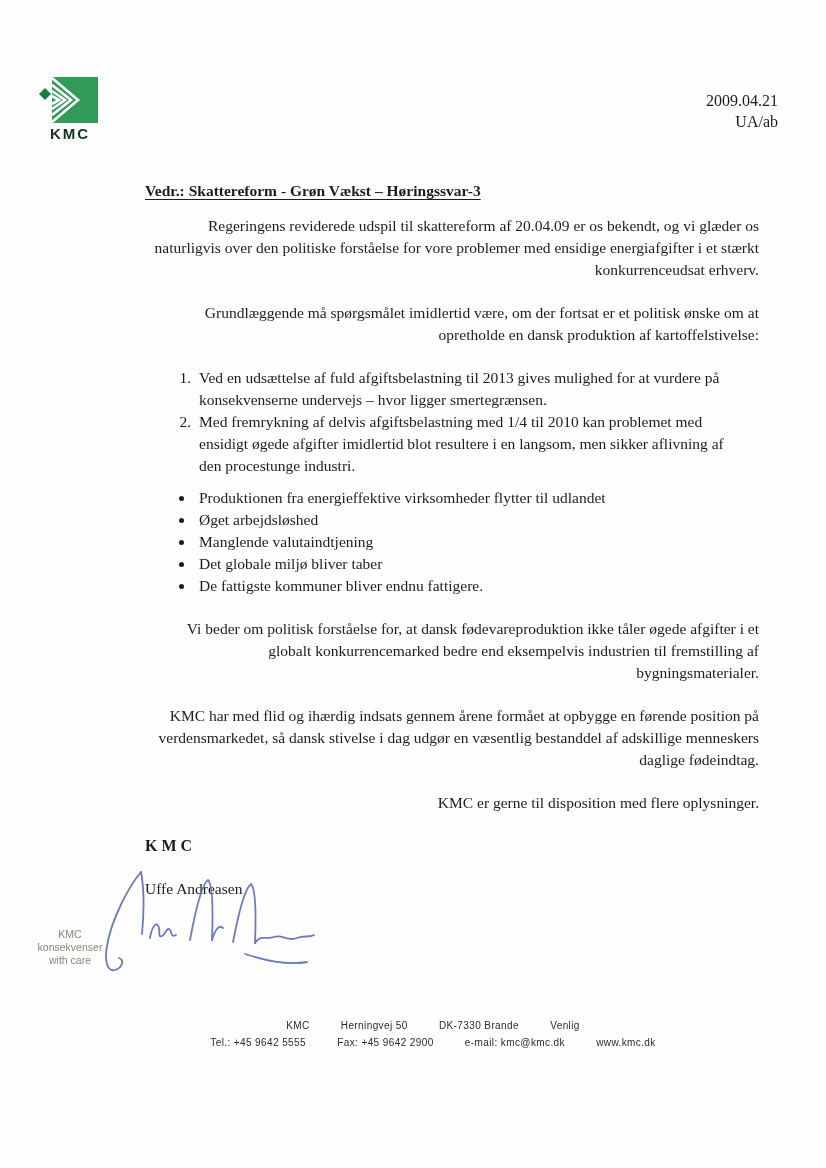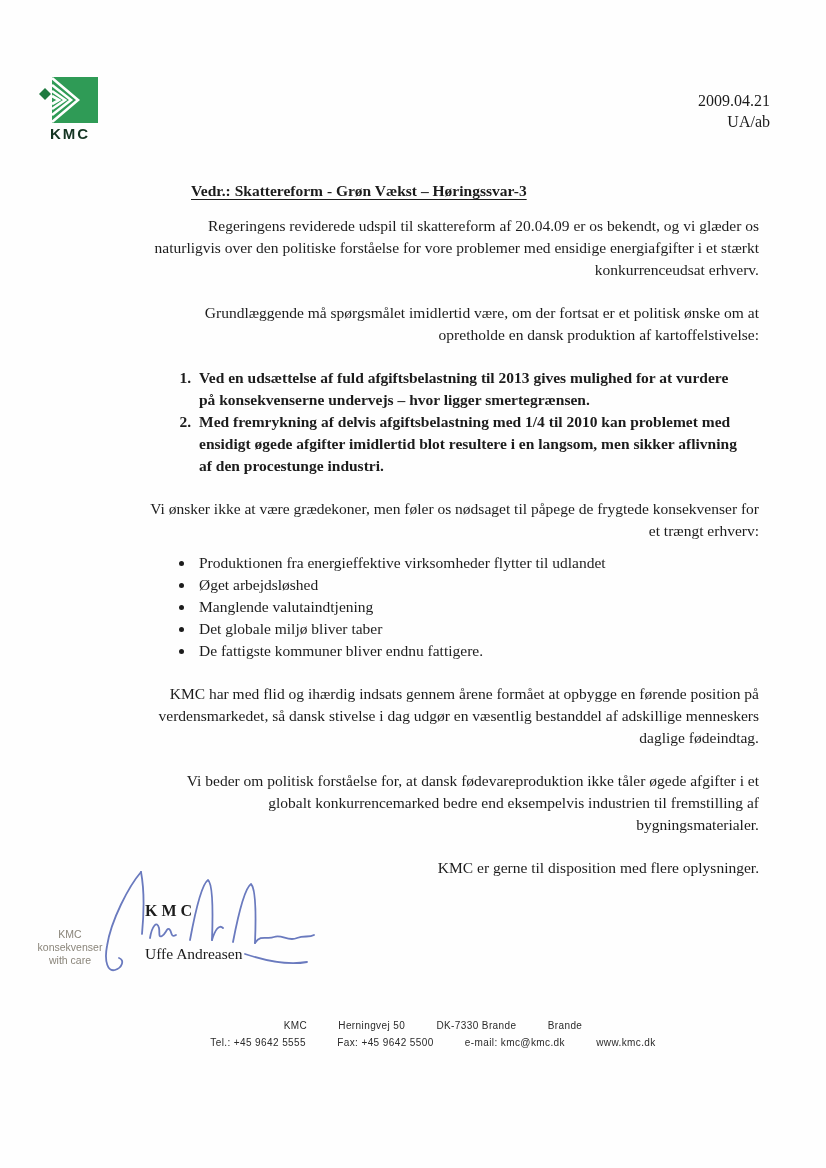--- a/index.html
+++ b/index.html
@@ -27,21 +27,21 @@
     font-family: "Liberation Sans", sans-serif;
     font-weight: bold;
     font-size: 15px;
     letter-spacing: 2px;
     color: #143422;
     margin-top: 1px;
     margin-left: 12px;
   }
   .date-block {
     position: absolute;
-    right: 56px;
+    right: 48px;
     top: 90px;
     text-align: right;
     font-size: 16px;
     line-height: 21px;
     color: #1c1c1c;
   }
 
   
   .letter {
     position: absolute;
@@ -50,28 +50,26 @@
     width: 614px;
     font-size: 15.5px;
     line-height: 22px;
   }
   .subject {
     font-size: 15.5px;
     font-weight: bold;
     text-decoration: underline;
     text-underline-offset: 3px;
     margin-bottom: 13px;
-    margin-left: 46px;
   }
   .letter p { margin-bottom: 21px; text-align: right; }
   .letter ol {
     margin: 0 15px 21px 0;
     padding-left: 50px;
     list-style: decimal;
-    font-weight: bold;
   }
   .letter ul {
     margin: -11px 0 21px 0;
     padding-left: 50px;
     list-style: disc;
   }
   .letter li { padding-left: 4px; }
 
   
   .closing { margin-bottom: 0; }
@@ -148,32 +146,31 @@
     <div class="subject">Vedr.: Skattereform - Grøn Vækst – Høringssvar-3</div>
 
     <p>Regeringens reviderede udspil til skattereform af 20.04.09 er os bekendt, og vi glæder os naturligvis over den politiske forståelse for vore problemer med ensidige energiafgifter i et stærkt konkurrenceudsat erhverv.</p>
     <p>Grundlæggende må spørgsmålet imidlertid være, om der fortsat er et politisk ønske om at opretholde en dansk produktion af kartoffelstivelse:</p>
 
     <ol>
       <li>Ved en udsættelse af fuld afgiftsbelastning til 2013 gives mulighed for at vurdere på konsekvenserne undervejs – hvor ligger smertegrænsen.</li>
       <li>Med fremrykning af delvis afgiftsbelastning med 1/4 til 2010 kan problemet med ensidigt øgede afgifter imidlertid blot resultere i en langsom, men sikker aflivning af den procestunge industri.</li>
     </ol>
 
-    <p>Vi ønsker ikke at være grædekoner, men føler os nødsaget til påpege de frygtede konsekvenser for et trængt erhverv:</p>
 
     <ul>
       <li>Produktionen fra energieffektive virksomheder flytter til udlandet</li>
       <li>Øget arbejdsløshed</li>
       <li>Manglende valutaindtjening</li>
       <li>Det globale miljø bliver taber</li>
       <li>De fattigste kommuner bliver endnu fattigere.</li>
     </ul>
 
+    <p>Vi beder om politisk forståelse for, at dansk fødevareproduktion ikke tåler øgede afgifter i et globalt konkurrencemarked bedre end eksempelvis industrien til fremstilling af bygningsmaterialer.</p>
     <p>KMC har med flid og ihærdig indsats gennem årene formået at opbygge en førende position på verdensmarkedet, så dansk stivelse i dag udgør en væsentlig bestanddel af adskillige menneskers daglige fødeindtag.</p>
-    <p>Vi beder om politisk forståelse for, at dansk fødevareproduktion ikke tåler øgede afgifter i et globalt konkurrencemarked bedre end eksempelvis industrien til fremstilling af bygningsmaterialer.</p>
     <p>KMC er gerne til disposition med flere oplysninger.</p>
 
     <div class="sig-company">KMC</div>
     <div class="sig-name">Uffe Andreasen</div>
   </div>
 
   <svg class="signature-svg" viewBox="0 0 230 125" xmlns="http://www.w3.org/2000/svg">
     <g stroke="#5a6cb8" stroke-width="1.8" fill="none" stroke-linecap="round" stroke-linejoin="round" opacity="0.9">
       <path d="M 46,14 C 34,28 16,62 12,88 C 9,104 13,114 20,112 C 27,110 30,102 24,100"></path>
       <path d="M 46,14 C 49,30 49,55 47,76"></path>
@@ -190,23 +187,23 @@
     <div>KMC</div>
     <div>konsekvenser</div>
     <div>with care</div>
   </div>
 
   <div class="footer">
     <div class="footer-line">
       <span>KMC</span>
       <span>Herningvej 50</span>
       <span>DK-7330 Brande</span>
-      <span>Brande</span>
+      <span>Venlig</span>
     </div>
     <div class="footer-line">
       <span>Tel.: +45 9642 5555</span>
-      <span>Fax: +45 9642 5500</span>
+      <span>Fax: +45 9642 2900</span>
       <span>e-mail: kmc@kmc.dk</span>
       <span>www.kmc.dk</span>
     </div>
   </div>
 
 </div>
 
 </body></html>

